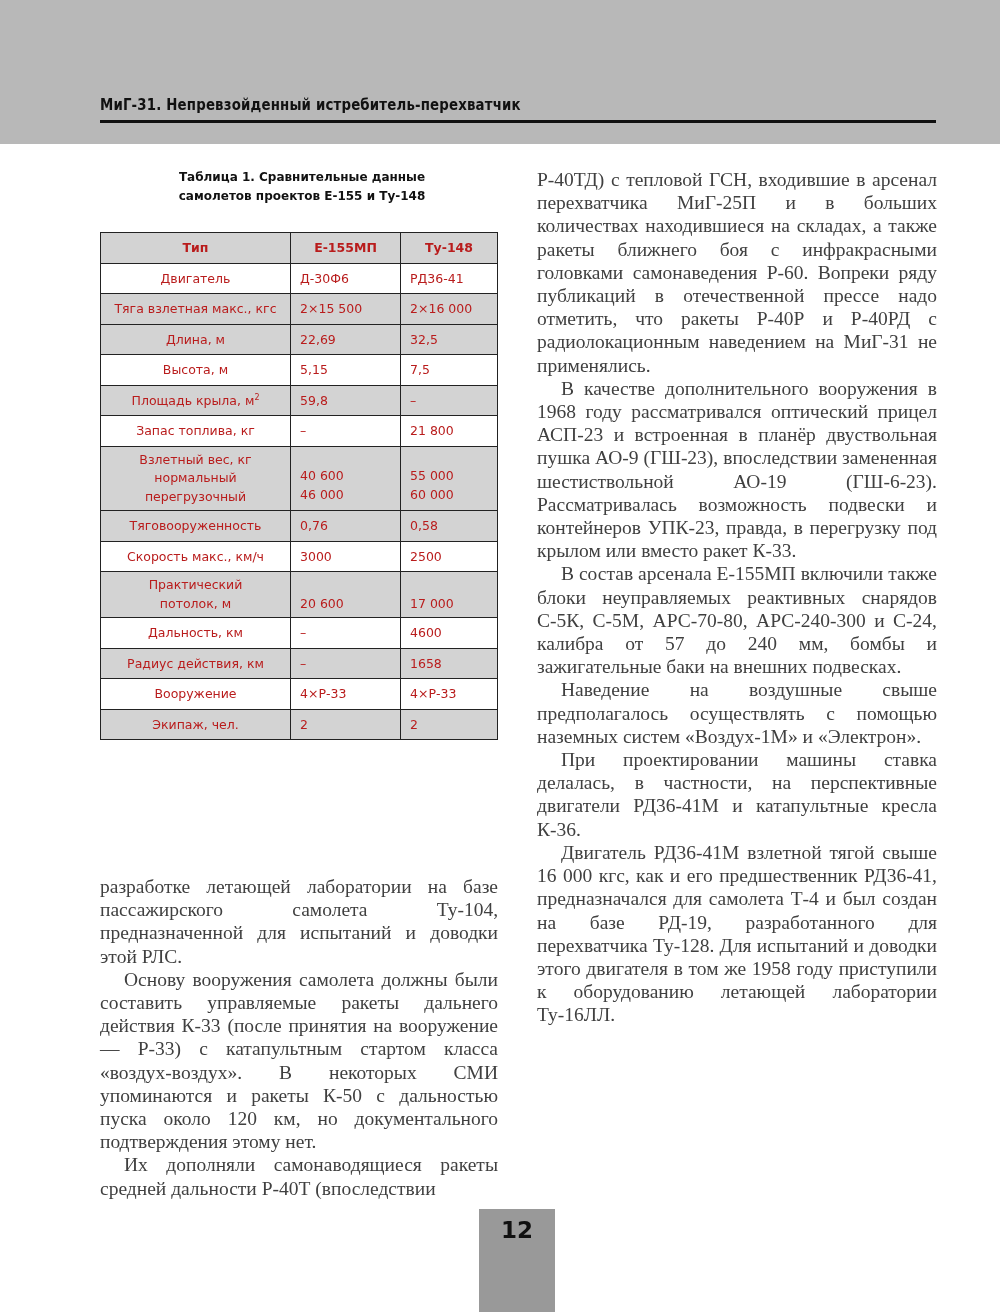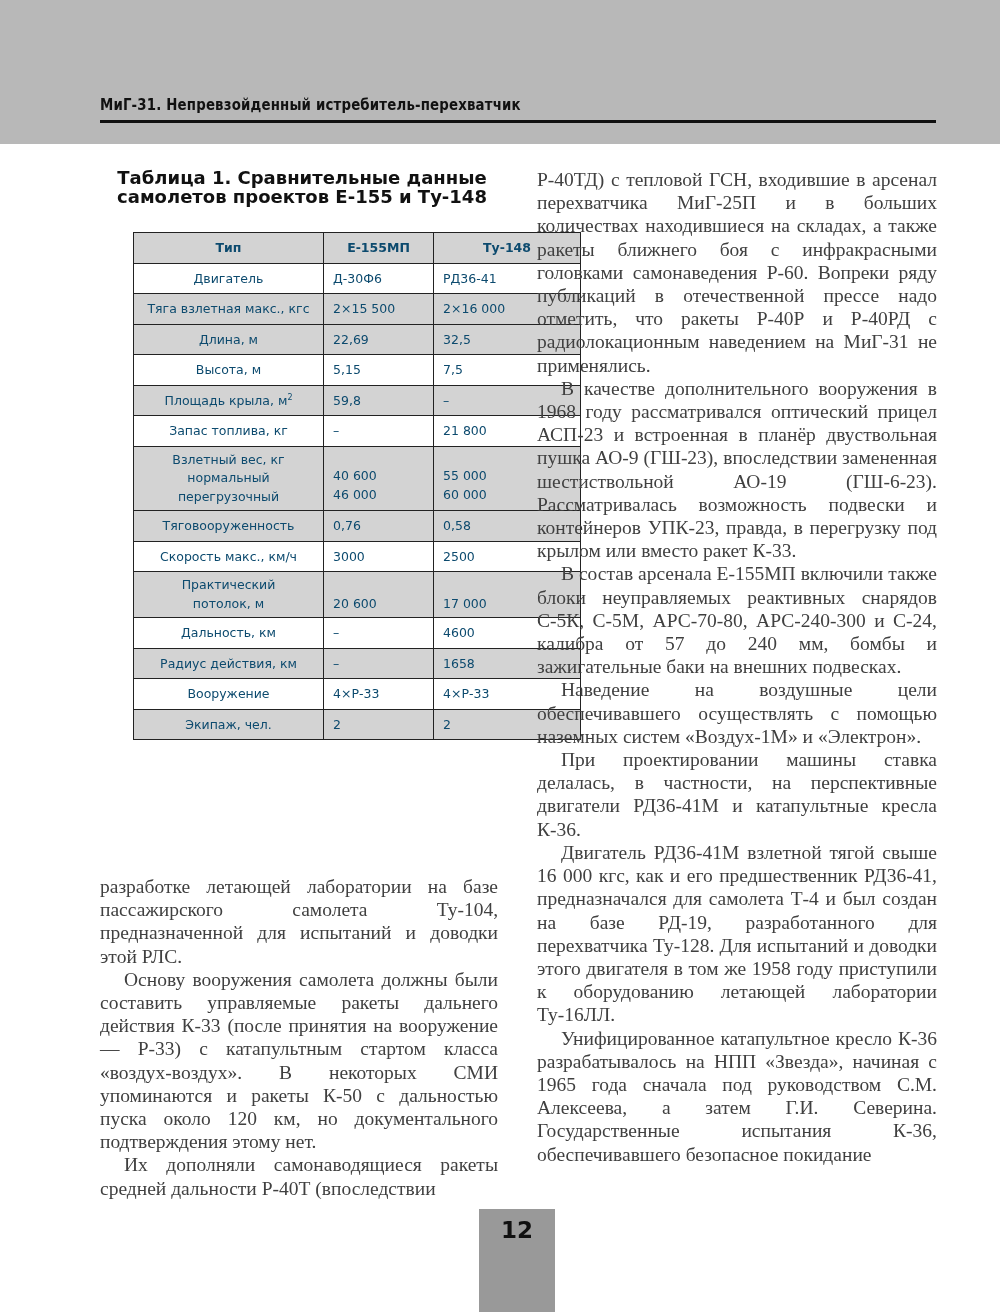--- a/index.html
+++ b/index.html
@@ -18,26 +18,26 @@
     transform: scaleX(0.86); transform-origin: left center; white-space: nowrap;
   }
   .header-rule {
     position: absolute; left: 100px; top: 120px; width: 836px; height: 3px;
     background: #111;
   }
   .left-col { position: absolute; left: 100px; top: 168px; width: 398px; }
   .right-col { position: absolute; left: 537px; top: 168px; width: 400px; }
 
   .table-caption {
-    font-family: "DejaVu Sans", sans-serif; font-weight: bold; font-size: 18px;
+    font-family: "DejaVu Sans", sans-serif; font-weight: bold; font-size: 12px;
     text-align: center; line-height: 19px; margin-left: 6px; color: #111;
   }
   table.spec {
-    margin-top: 26px; border-collapse: collapse; width: 448px;
-    font-family: "DejaVu Sans", sans-serif; font-size: 12.5px; color: #0c4a6e; margin-left: 33px;
+    margin-top: 26px; border-collapse: collapse; width: 398px;
+    font-family: "DejaVu Sans", sans-serif; font-size: 12.5px; color: #b91c1c;
   }
   table.spec td, table.spec th {
     border: 1.5px solid #222; padding: 0 9px; height: 29.5px;
   }
   table.spec th { font-weight: bold; text-align: center; }
   table.spec td.num { vertical-align: middle; }
   table.spec td.label { text-align: center; }
   table.spec tr.shade { background: #d3d3d3; }
   table.spec tr.plain { background: #ffffff; }
   table.spec col.c1 { width: 190px; }
@@ -179,21 +179,20 @@
 <div class="left-text body-text">
   <p>разработке летающей лаборатории на базе пассажирского самолета Ту-104, предназначенной для испытаний и доводки этой РЛС.</p>
   <p class="ind">Основу вооружения самолета должны были составить управляемые ракеты дальнего действия К-33 (после принятия на вооружение — Р-33) с катапультным стартом класса «воздух-воздух». В некоторых СМИ упоминаются и ракеты К-50 с дальностью пуска около 120 км, но документального подтверждения этому нет.</p>
   <p class="ind">Их дополняли самонаводящиеся ракеты средней дальности Р-40Т (впоследствии</p>
 </div>
 
 <div class="right-col body-text">
   <p>Р-40ТД) с тепловой ГСН, входившие в арсенал перехватчика МиГ-25П и в больших количествах находившиеся на складах, а также ракеты ближнего боя с инфракрасными головками самонаведения Р-60. Вопреки ряду публикаций в отечественной прессе надо отметить, что ракеты Р-40Р и Р-40РД с радиолокационным наведением на МиГ-31 не применялись.</p>
   <p class="ind">В качестве дополнительного вооружения в 1968 году рассматривался оптический прицел АСП-23 и встроенная в планёр двуствольная пушка АО-9 (ГШ-23), впоследствии замененная шестиствольной АО-19 (ГШ-6-23). Рассматривалась возможность подвески и контейнеров УПК-23, правда, в перегрузку под крылом или вместо ракет К-33.</p>
   <p class="ind">В состав арсенала Е-155МП включили также блоки неуправляемых реактивных снарядов С-5К, С-5М, АРС-70-80, АРС-240-300 и С-24, калибра от 57 до 240 мм, бомбы и зажигательные баки на внешних подвесках.</p>
-  <p class="ind">Наведение на воздушные цели обеспечивавшего осуществлять с помощью наземных систем «Воздух-1М» и «Электрон».</p>
+  <p class="ind">Наведение на воздушные свыше предполагалось осуществлять с помощью наземных систем «Воздух-1М» и «Электрон».</p>
   <p class="ind">При проектировании машины ставка делалась, в частности, на перспективные двигатели РД36-41М и катапультные кресла К-36.</p>
   <p class="ind">Двигатель РД36-41М взлетной тягой свыше 16 000 кгс, как и его предшественник РД36-41, предназначался для самолета Т-4 и был создан на базе РД-19, разработанного для перехватчика Ту-128. Для испытаний и доводки этого двигателя в том же 1958 году приступили к оборудованию летающей лаборатории Ту-16ЛЛ.</p>
-  <p class="ind">Унифицированное катапультное кресло К-36 разрабатывалось на НПП «Звезда», начиная с 1965 года сначала под руководством С.М. Алексеева, а затем Г.И. Северина. Государственные испытания К-36, обеспечивавшего безопасное покидание</p>
 </div>
 
 <div class="page-num-box">
   <div class="page-num">12</div>
 </div>
 
 </body></html>

